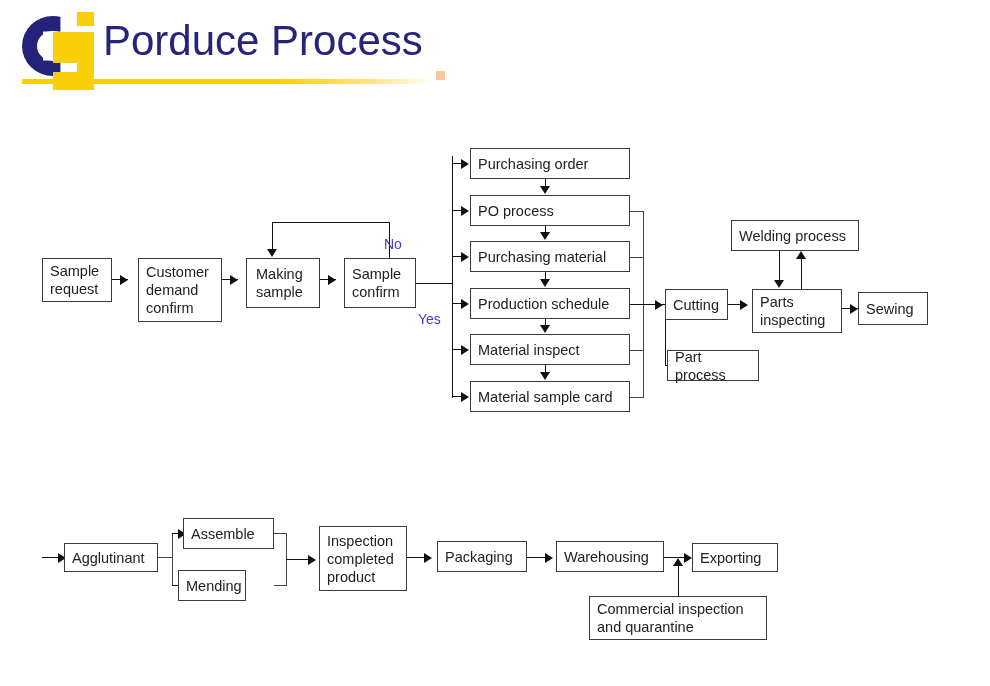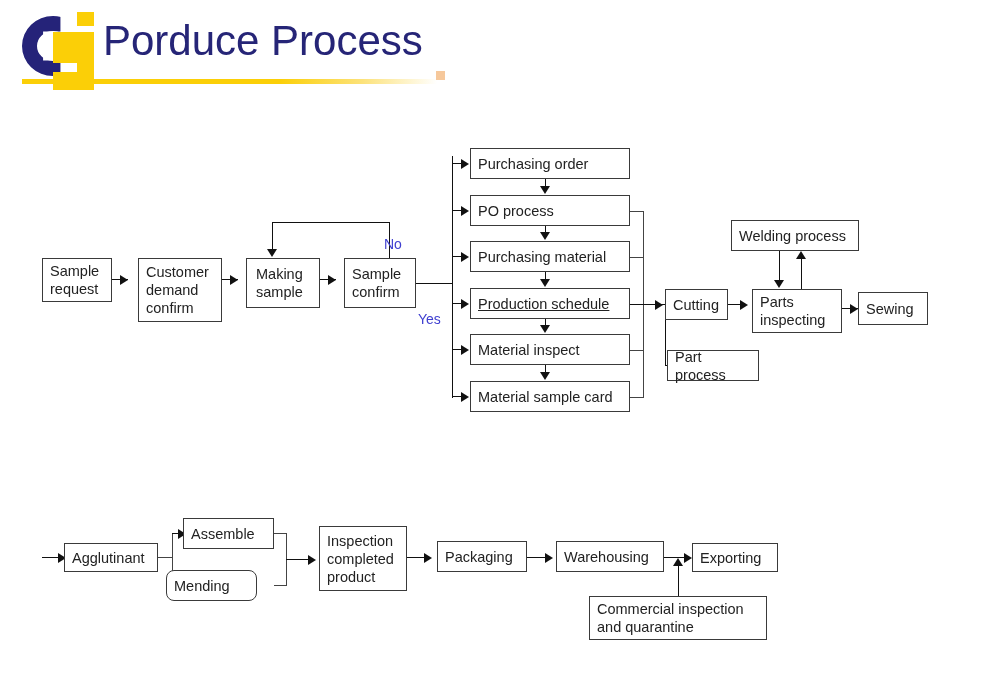--- a/index.html
+++ b/index.html
@@ -114,21 +114,21 @@
   <div class="arr-r" style="left:461px;top:206px;"></div>
   <div class="vl" style="left:545px;top:179px;height:8px;"></div>
   <div class="arr-d" style="left:540px;top:186px;"></div>
 
   <div class="box" style="left:470px;top:241px;width:160px;height:31px;text-align:right;">Purchasing material</div>
   <div class="hl" style="left:452px;top:256px;width:10px;"></div>
   <div class="arr-r" style="left:461px;top:252px;"></div>
   <div class="vl" style="left:545px;top:226px;height:7px;"></div>
   <div class="arr-d" style="left:540px;top:232px;"></div>
 
-  <div class="box" style="left:470px;top:288px;width:160px;height:31px;text-decoration:underline;">Production  schedule</div>
+  <div class="box" style="left:470px;top:288px;width:160px;height:31px;">Production  schedule</div>
   <div class="hl" style="left:452px;top:303px;width:10px;"></div>
   <div class="arr-r" style="left:461px;top:299px;"></div>
   <div class="vl" style="left:545px;top:272px;height:8px;"></div>
   <div class="arr-d" style="left:540px;top:279px;"></div>
 
   <div class="box" style="left:470px;top:334px;width:160px;height:31px;">Material inspect</div>
   <div class="hl" style="left:452px;top:349px;width:10px;"></div>
   <div class="arr-r" style="left:461px;top:345px;"></div>
   <div class="vl" style="left:545px;top:319px;height:7px;"></div>
   <div class="arr-d" style="left:540px;top:325px;"></div>
@@ -176,21 +176,21 @@
   <div class="box" style="left:64px;top:543px;width:94px;height:29px;">Agglutinant</div>
 
   <div class="hl-thin" style="left:158px;top:557px;width:15px;"></div>
   <div class="vl-thin" style="left:172px;top:533px;height:52px;"></div>
   <div class="hl" style="left:172px;top:533px;width:9px;"></div>
   <div class="arr-r" style="left:178px;top:529px;"></div>
   <div class="hl" style="left:172px;top:585px;width:9px;"></div>
   <div class="arr-r" style="left:178px;top:581px;"></div>
 
   <div class="box" style="left:183px;top:518px;width:91px;height:31px;">Assemble</div>
-  <div class="box" style="left:166px;top:570px;width:91px;height:31px;border-radius:8px;">Mending</div>
+  <div class="box" style="left:178px;top:570px;width:68px;height:31px;">Mending</div>
 
   <div class="hl-thin" style="left:274px;top:533px;width:13px;"></div>
   <div class="hl-thin" style="left:274px;top:585px;width:13px;"></div>
   <div class="vl-thin" style="left:286px;top:533px;height:52px;"></div>
   <div class="hl" style="left:286px;top:559px;width:28px;"></div>
   <div class="arr-r" style="left:308px;top:555px;"></div>
 
   <div class="box" style="left:319px;top:526px;width:88px;height:65px;">Inspection
 completed
 product</div>

